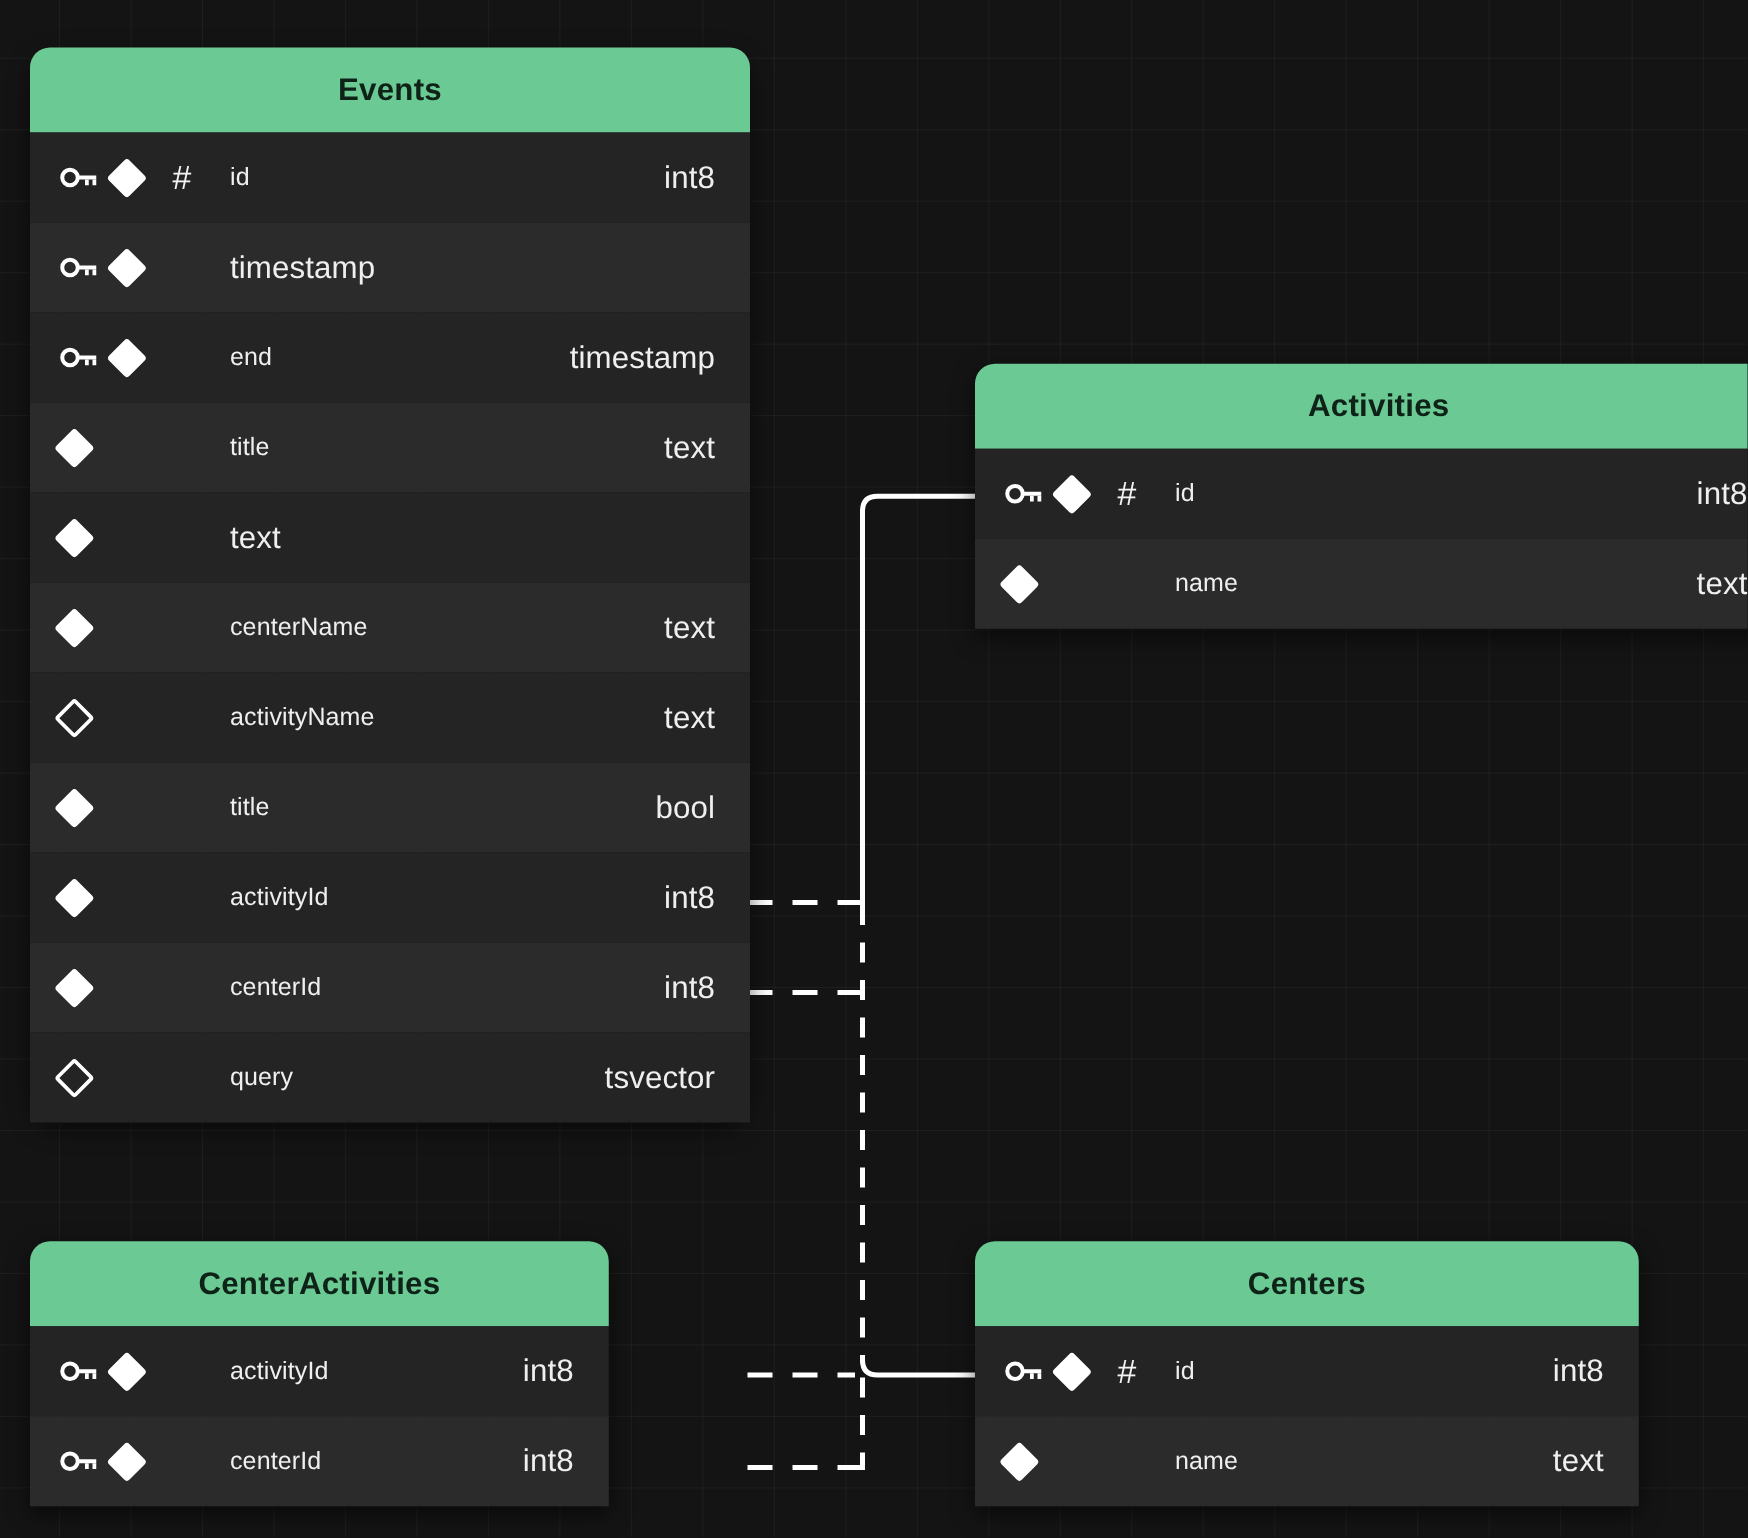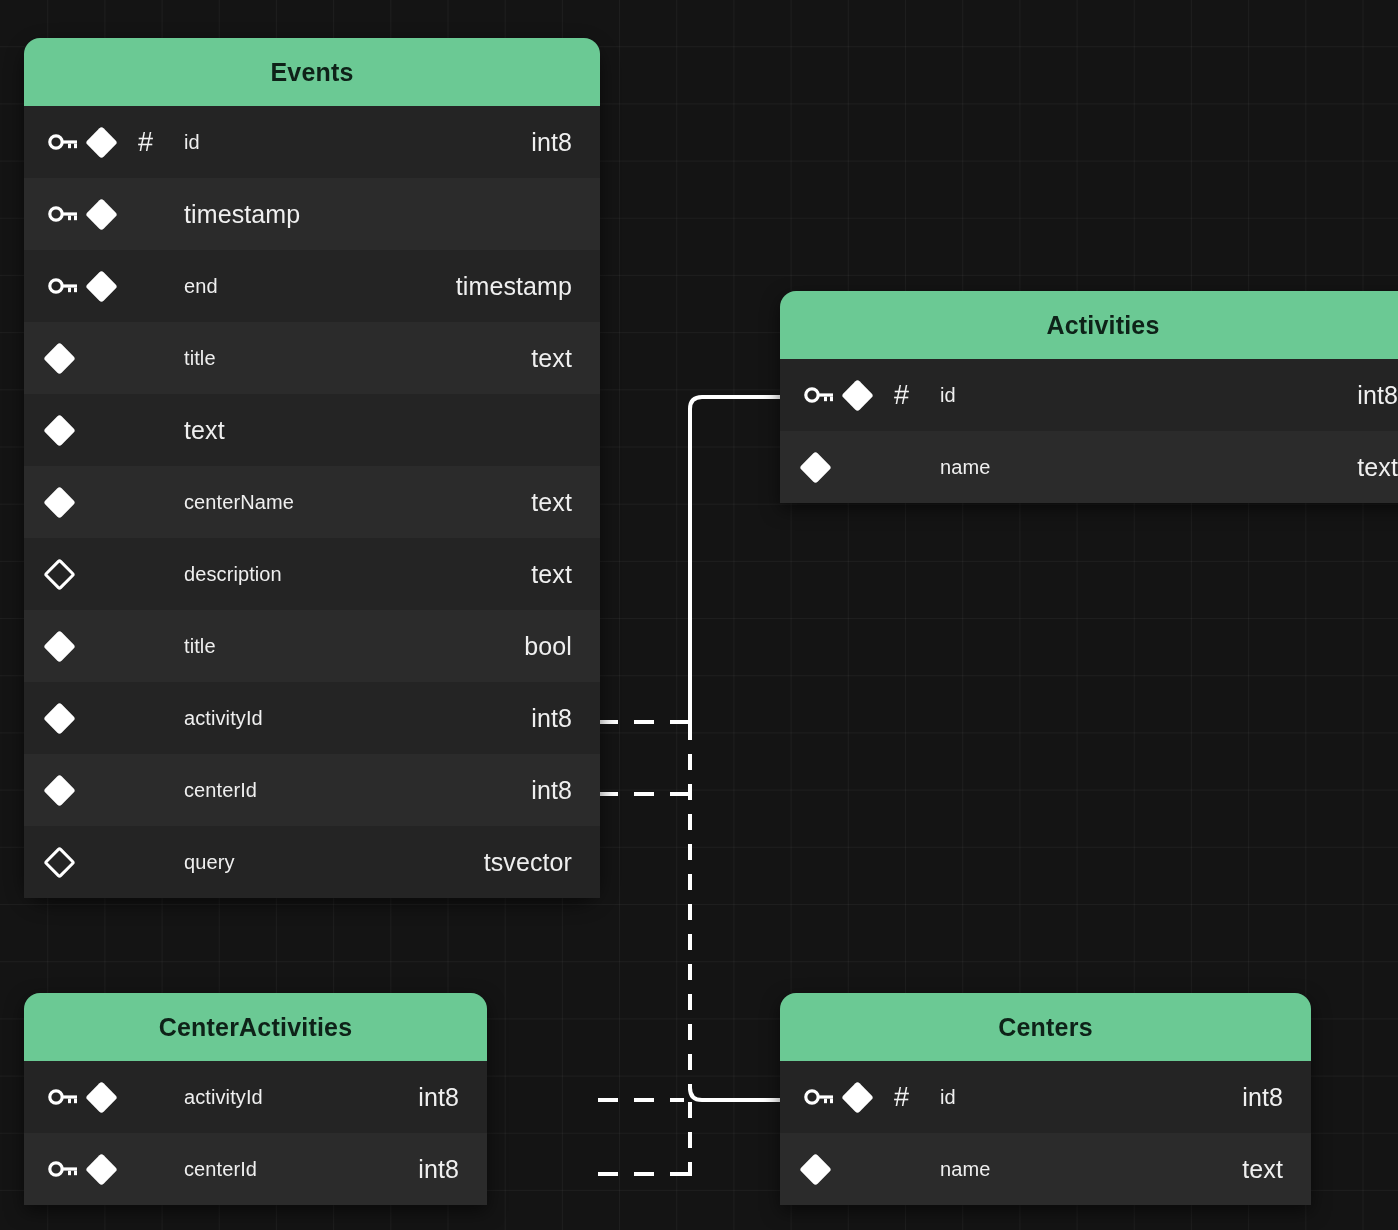--- a/index.html
+++ b/index.html
@@ -271,21 +271,21 @@
         <span class="col-name">centerName</span>
         <span class="col-type">text</span>
       </div>
 
       <div class="col-row odd">
         <span class="slot-key">
           <span class="diamond hollow"></span>
         </span>
         <span class="slot-diamond"></span>
         <span class="slot-hash"></span>
-        <span class="col-name">description</span>
+        <span class="col-name">activityName</span>
         <span class="col-type">text</span>
       </div>
 
       <div class="col-row even">
         <span class="slot-key">
           <span class="diamond filled"></span>
         </span>
         <span class="slot-diamond"></span>
         <span class="slot-hash"></span>
         <span class="col-name">title</span>

